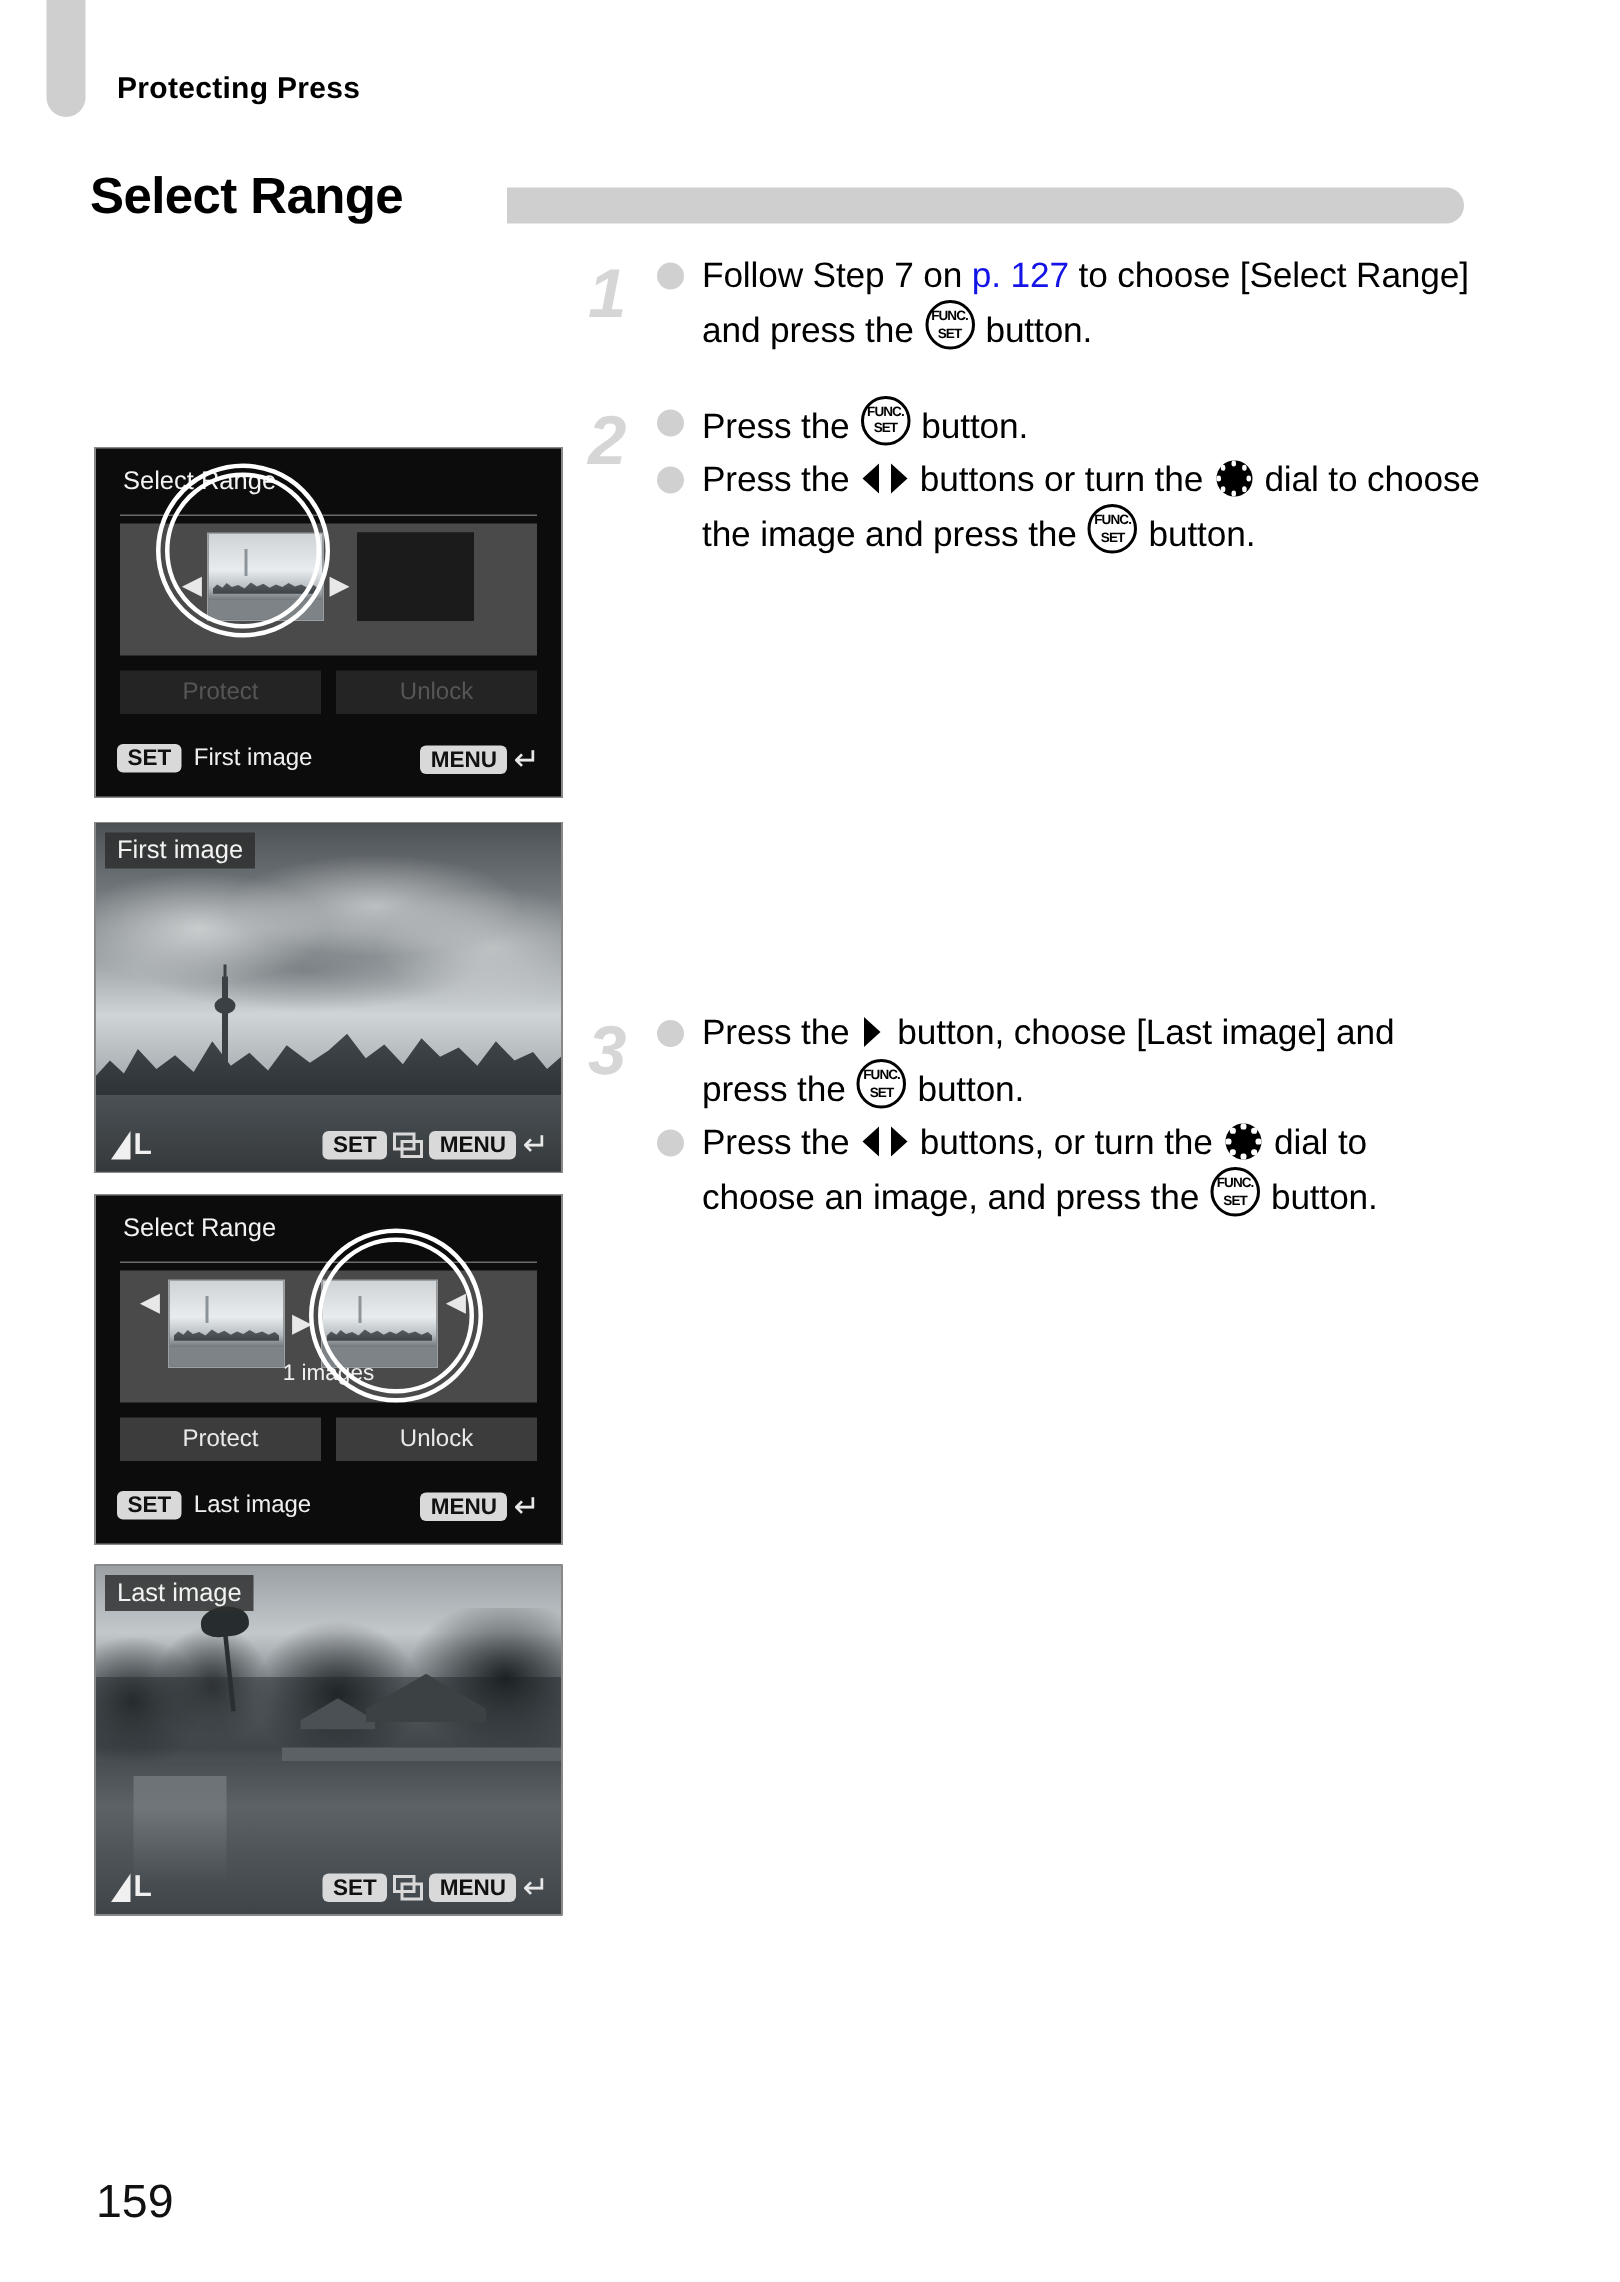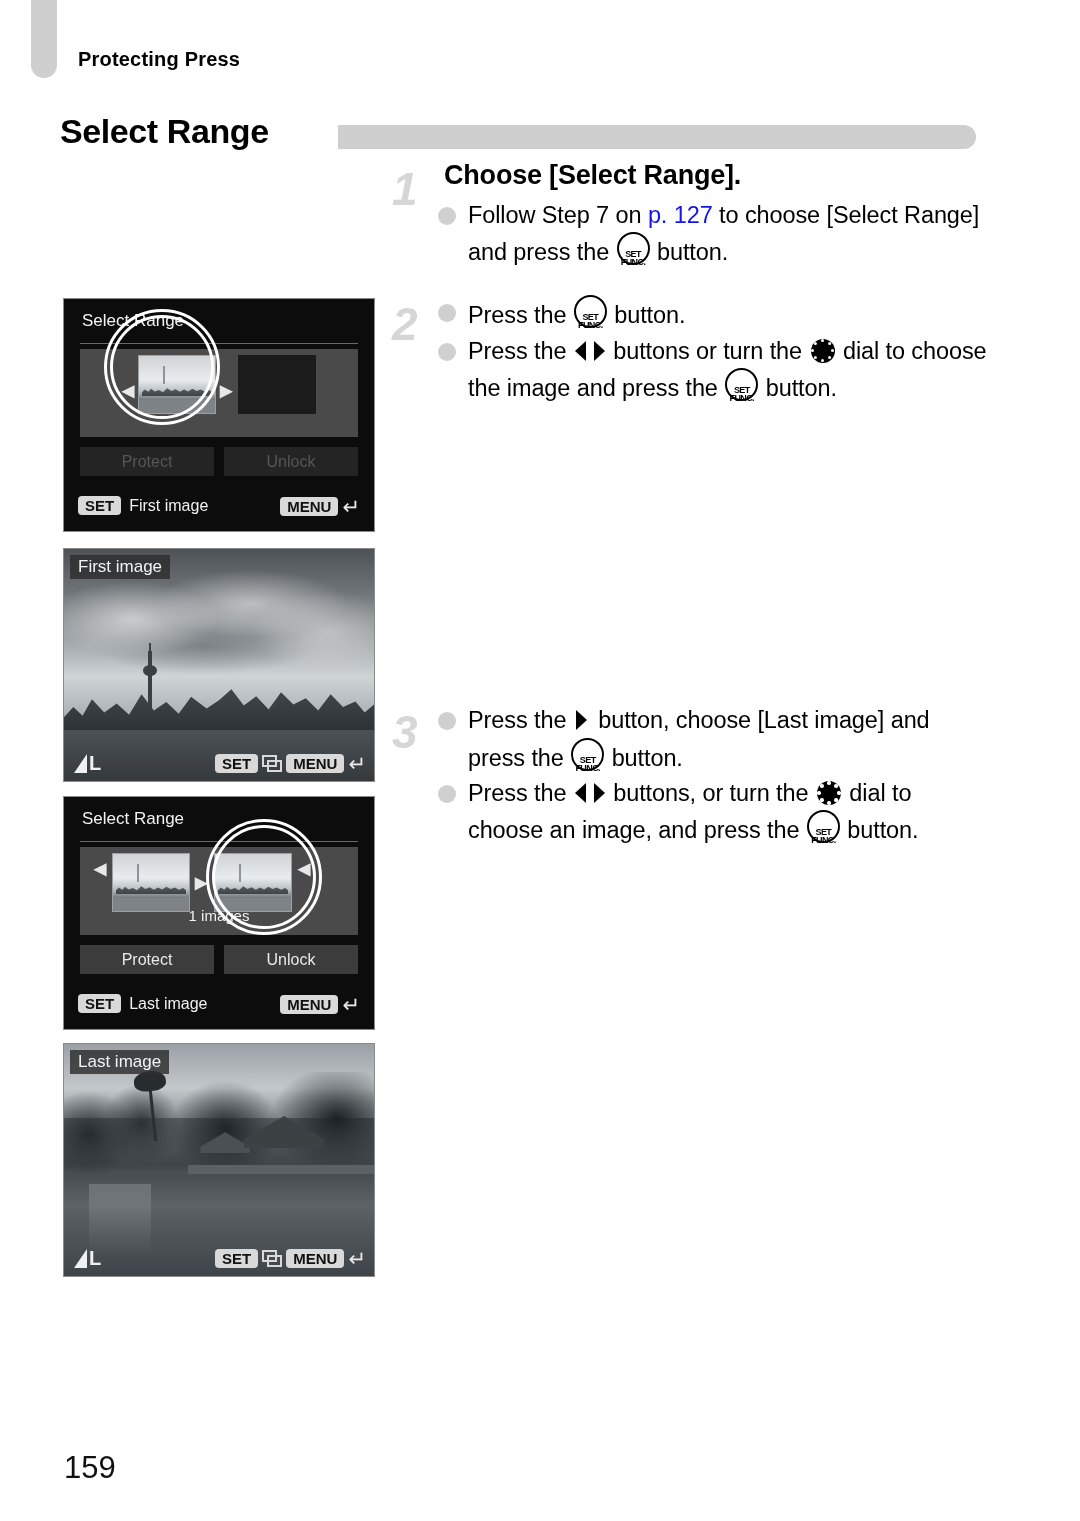--- a/index.html
+++ b/index.html
@@ -97,21 +97,21 @@
     border: 2.2px solid #000;
     border-radius: 50%;
     position: relative;
     margin: 0 1px;
   }
   .ico-funcset i {
     position: absolute; left: 0; right: 0;
     font-style: normal; font-weight: bold;
     text-align: center; color: #000;
   }
-  .ico-funcset i.t { top: 2px;  font-size: 9px; letter-spacing: -0.6px; margin-top: 20px; }
+  .ico-funcset i.t { top: 2px;  font-size: 9px; letter-spacing: -0.6px; }
   .ico-funcset i.b { bottom: 2px; font-size: 9px; letter-spacing: -0.6px; }
 
   .ico-dial {
     width: 24px; height: 24px;
     border-radius: 50%;
     background: #000;
     position: relative;
     margin: 0 2px;
     vertical-align: -4px;
   }
@@ -319,21 +319,20 @@
 <div class="side-tab"></div>
 <div class="running-head">Protecting Press</div>
 <div class="section-title">Select Range</div>
 <div class="title-bar"></div>
 <div class="page-number">159</div>
 
 <div class="steps">
 
   <div class="step" style="margin-bottom:26px;">
     <div class="step-num">1</div>
-    <div class="step-head">Choose [Select Range].</div>
     <div class="bullets">
       <div class="bullet"><span>Follow Step 7 on </span><span class="link">p. 127</span><span> to choose [Select Range] and press the </span><span class="ico ico-funcset"><i class="t">FUNC.</i><i class="b">SET</i></span><span> button.</span></div>
     </div>
   </div>
 
   <div class="step" style="margin-bottom:0;">
     <div class="step-num">2</div>
     <div class="bullets">
       <div class="bullet"><span>Press the </span><span class="ico ico-funcset"><i class="t">FUNC.</i><i class="b">SET</i></span><span> button.</span></div>
       <div class="bullet"><span>Press the </span><span class="ico ico-lr"><span class="tri left"></span><span class="tri right"></span></span><span> buttons or turn the </span><span class="ico ico-dial"><span style="transform:translate(0,-10px)"></span><span style="transform:translate(7.1px,-7.1px)"></span><span style="transform:translate(10px,0)"></span><span style="transform:translate(7.1px,7.1px)"></span><span style="transform:translate(0,10px)"></span><span style="transform:translate(-7.1px,7.1px)"></span><span style="transform:translate(-10px,0)"></span><span style="transform:translate(-7.1px,-7.1px)"></span></span><span> dial to choose the image and press the </span><span class="ico ico-funcset"><i class="t">FUNC.</i><i class="b">SET</i></span><span> button.</span></div>

